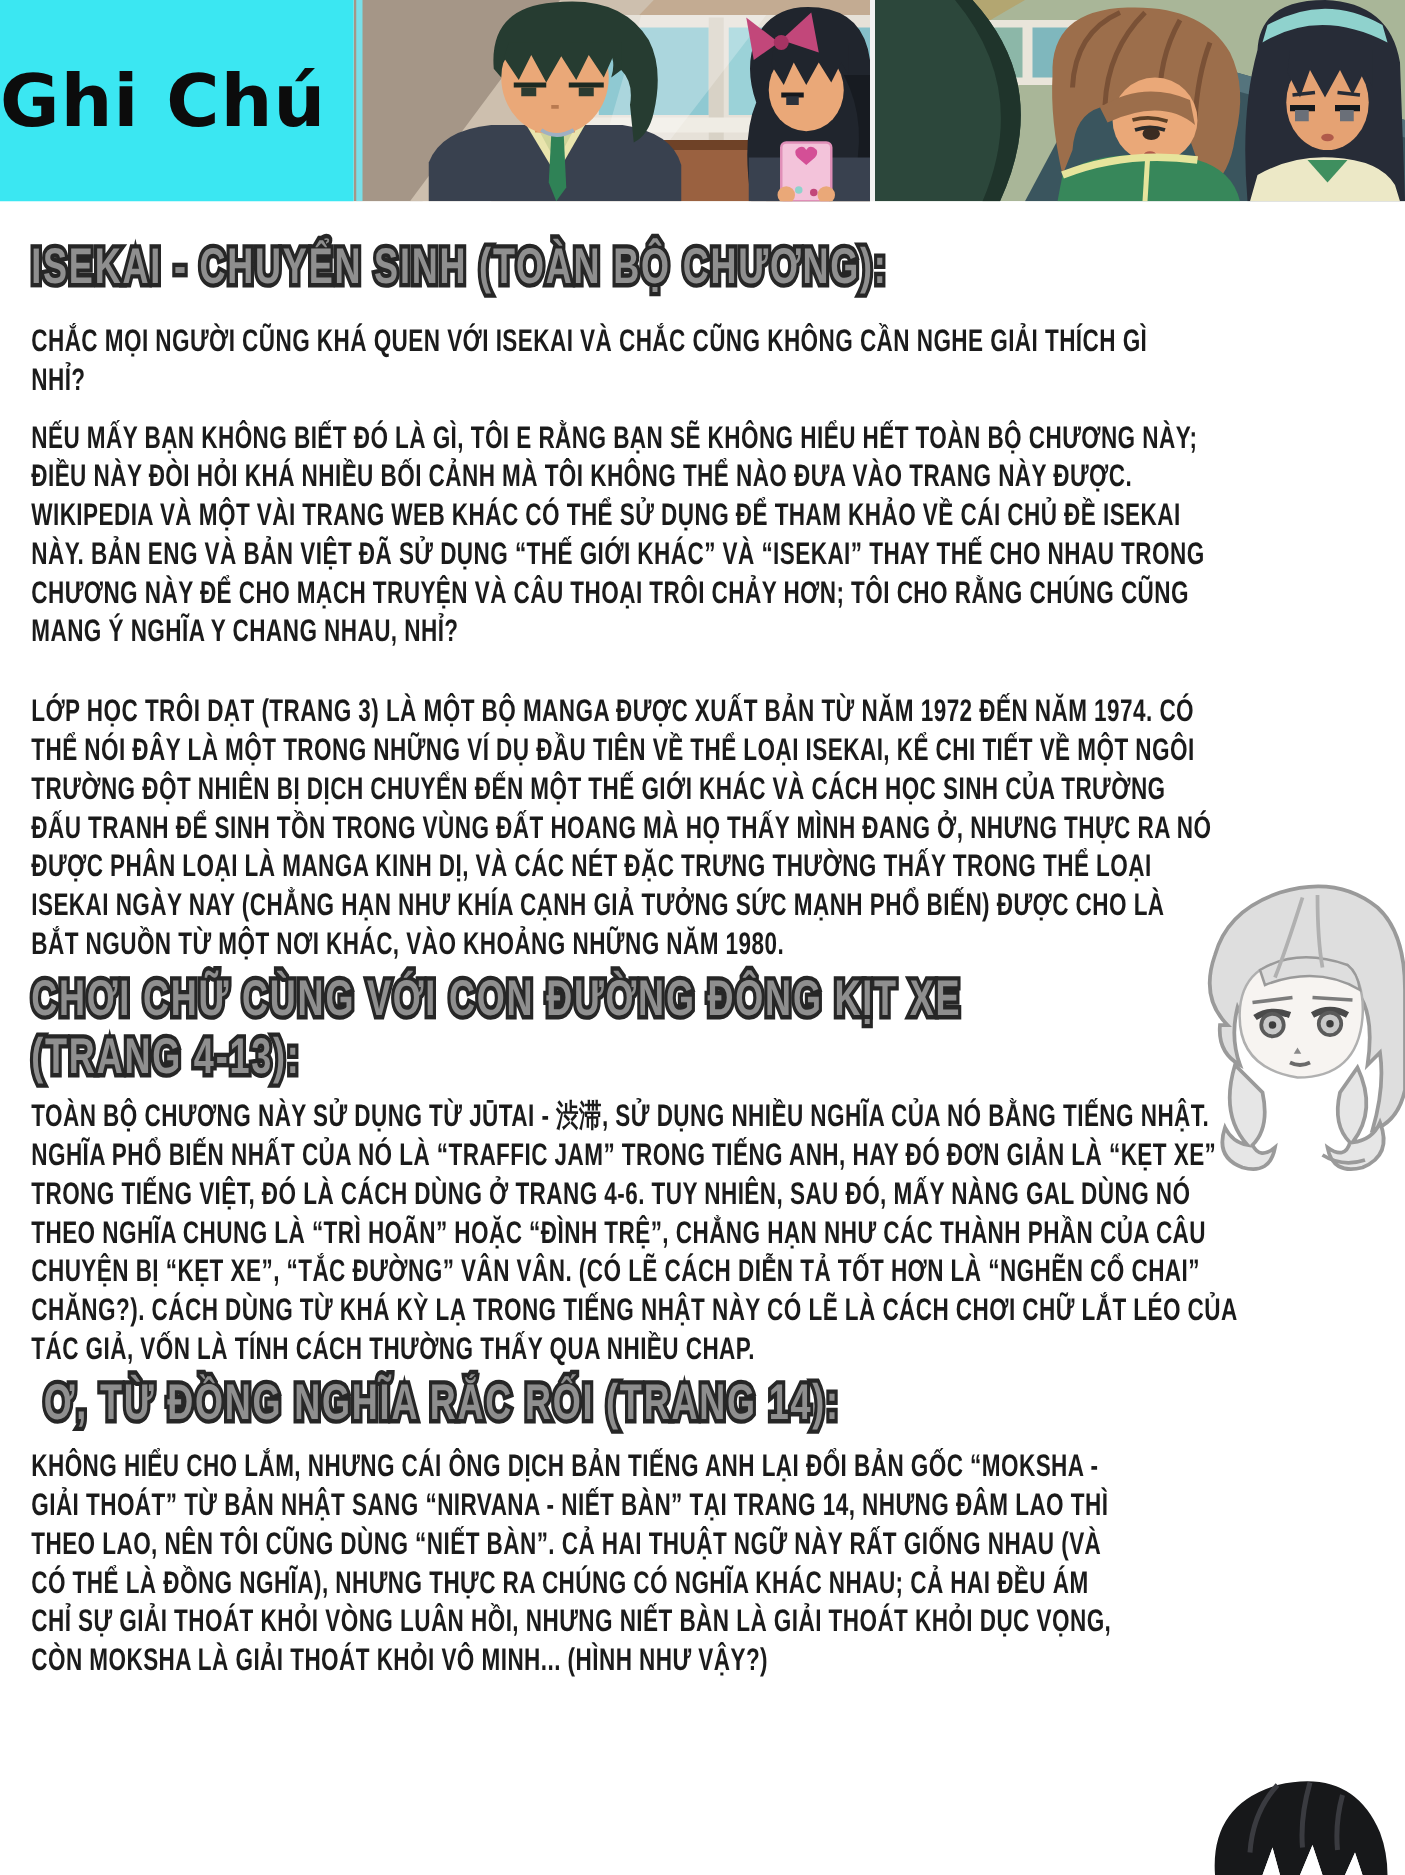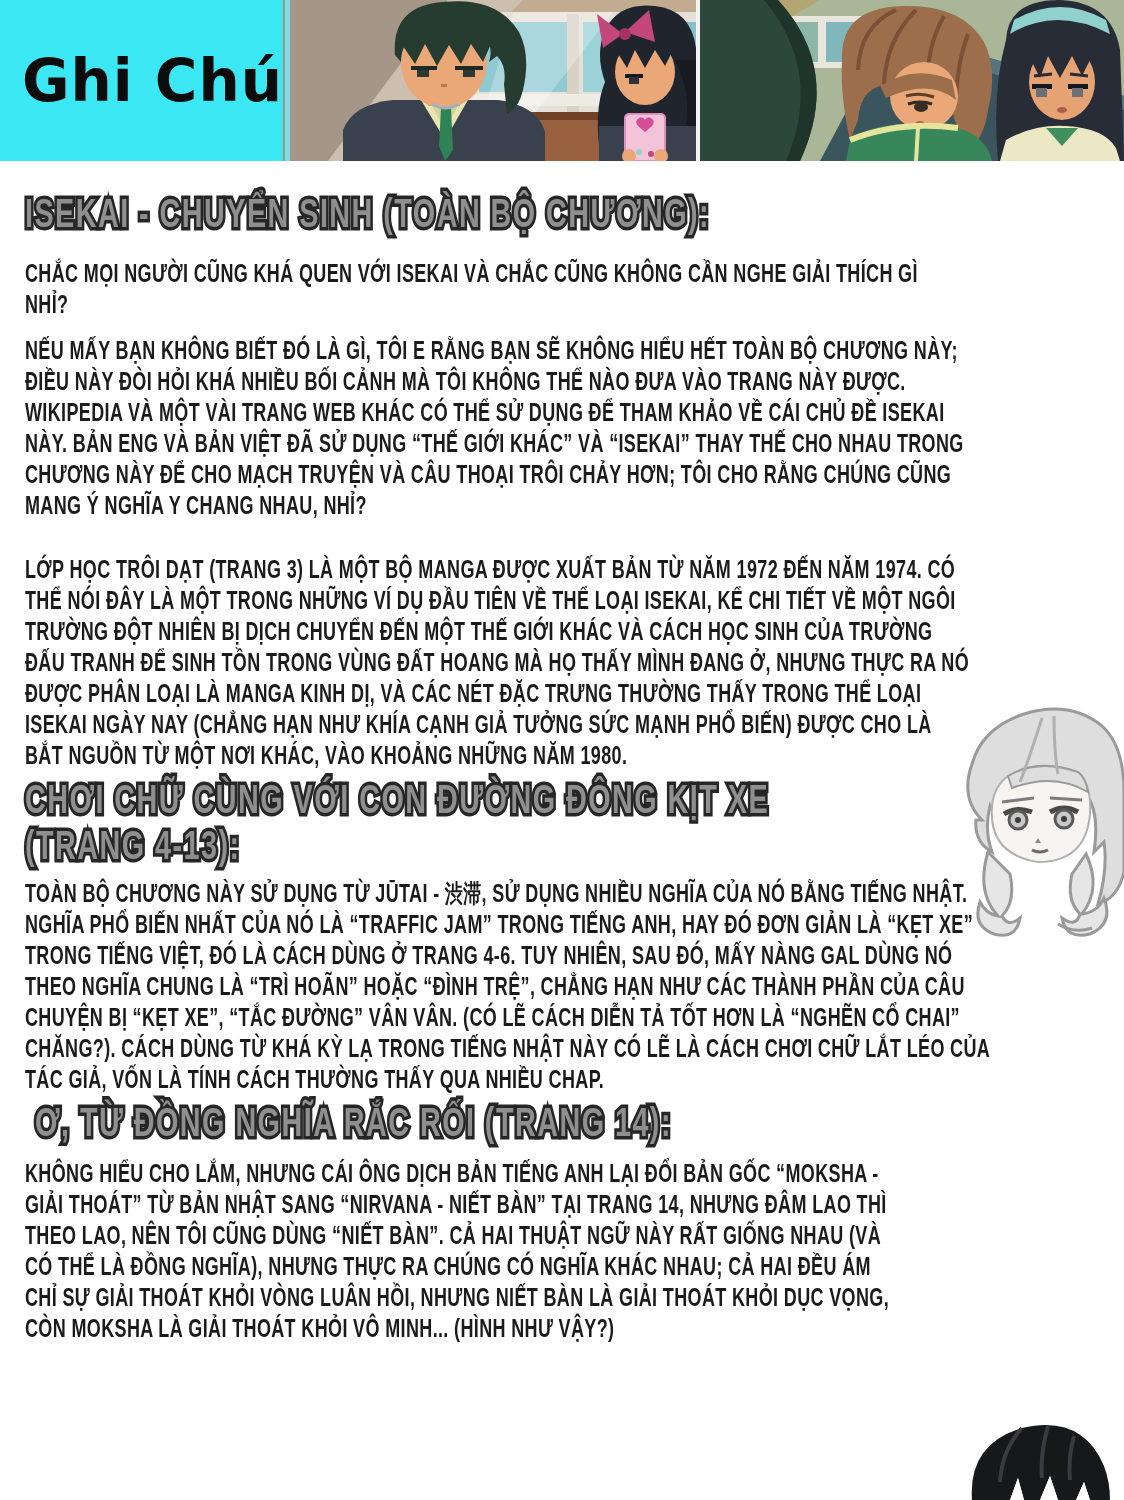--- a/index.html
+++ b/index.html
@@ -4,21 +4,21 @@
 <style>
   html,body{margin:0;padding:0;background:#ffffff;}
   .page{
     position:relative;width:1124px;height:1500px;background:#ffffff;overflow:hidden;
     font-family:"Liberation Sans",sans-serif;color:#191919;
   }
   
   .header{position:absolute;left:0;top:0;width:1124px;height:161px;display:flex;}
   .title-block{
     width:283px;height:161px;background:#3be7f2;flex:0 0 auto;
-    display:flex;align-items:center;justify-content:flex-end;
+    display:flex;align-items:center;justify-content:flex-start;
   }
   .page-title{
     font-family:"DejaVu Sans",sans-serif;font-weight:bold;font-size:58px;
     color:#0c0c0c;letter-spacing:1px;margin:0;line-height:1;
   }
   .panel{flex:0 0 auto;height:161px;display:block;}
   .panel svg{display:block;}
   .panel-gap{width:4px;background:#f2f2f2;flex:0 0 auto;}
   
   .content{

